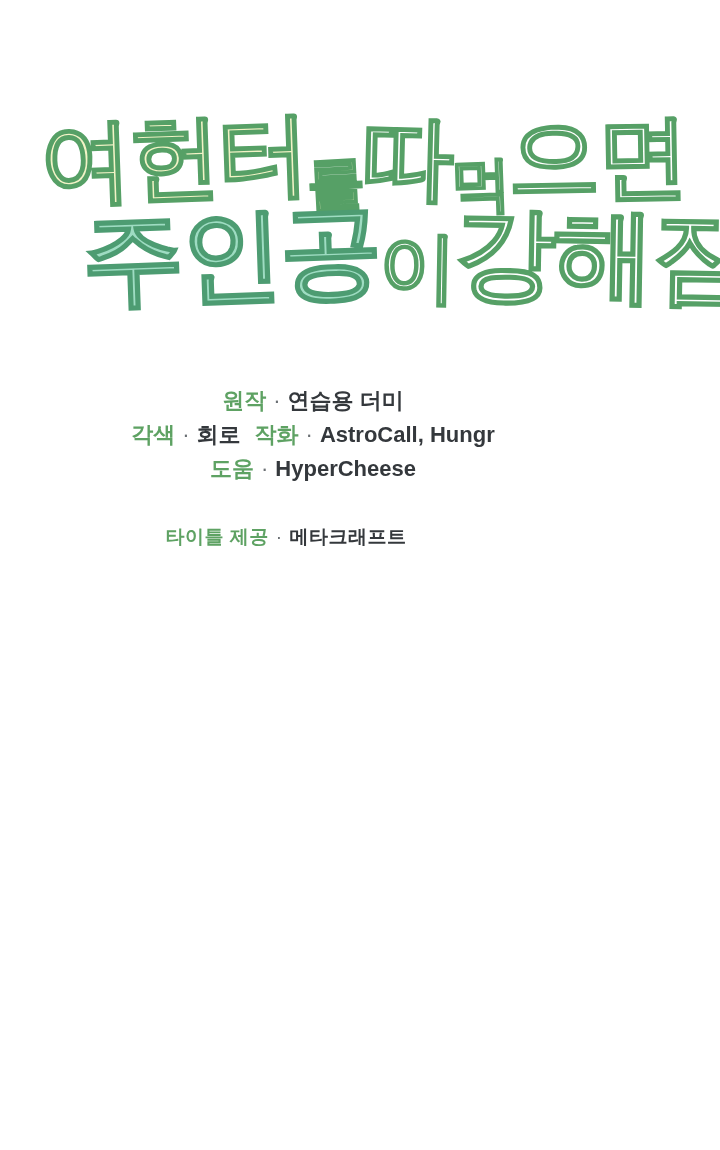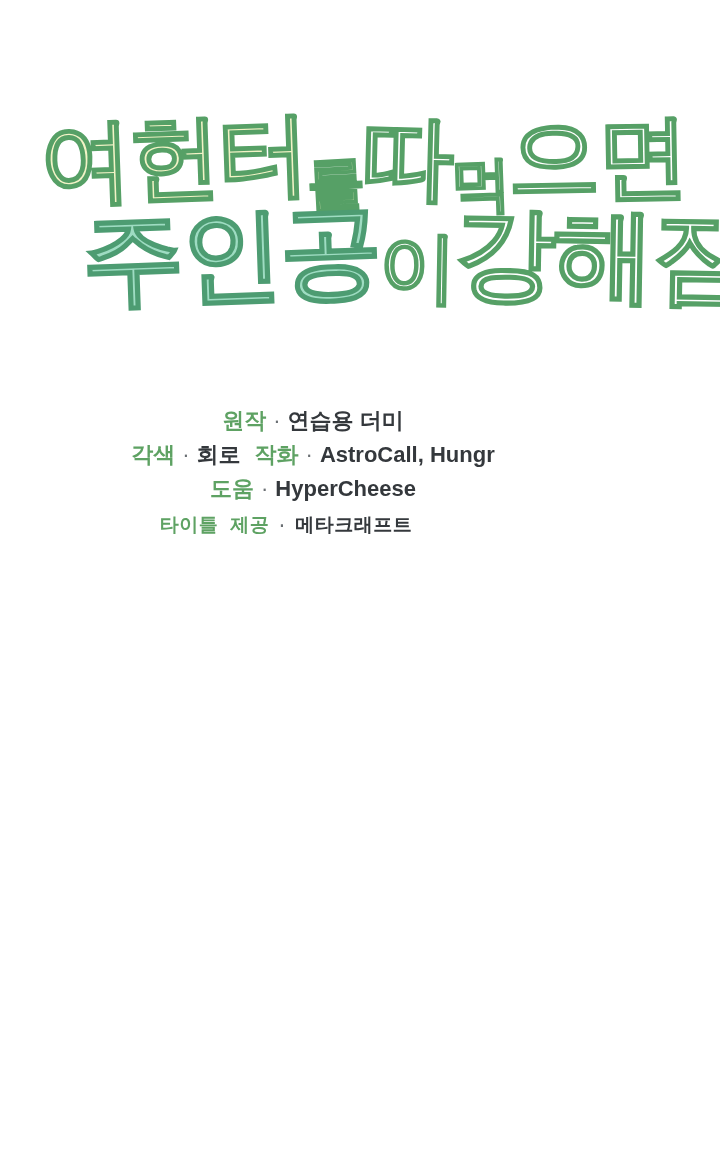--- a/index.html
+++ b/index.html
@@ -28,43 +28,42 @@
   .seg-white-small  { color: #ffffff; font-size: 60px; transform: translateY(16px) rotate(-2deg); }
   .seg-white-big2   { color: #ffffff; transform: rotate(-1deg); }
 
   .seg-mint-big     { color: #9edcc2; -webkit-text-stroke: 2px #4d9c72; transform: rotate(-2deg); }
   .seg-white-mid    { color: #ffffff; font-size: 78px; transform: translateY(4px) rotate(1deg); }
   .seg-white-tail   { color: #ffffff; transform: rotate(1deg); }
 
   
   .credits {
     position: absolute;
-    left: 0; top: 404px;
+    left: 0; top: 384px;
     width: 612px;
     text-align: center;
     font-weight: 700;
     font-size: 22px;
     line-height: 34px;
     letter-spacing: 0px;
   }
   .credit-line { position: relative; left: 7px; white-space: nowrap; }
   .lbl { color: #5ea263; }
   .val { color: #34383c; }
   .sep { color: #6a6f73; font-weight: 400; margin: 0 7px; }
   .pair-gap { display: inline-block; width: 14px; }
 
   .tagline {
     position: absolute;
-    left: 0; top: 512px;
+    left: 0; top: 524px;
     width: 572px;
     text-align: center;
     font-weight: 700;
     font-size: 19px;
     letter-spacing: 0.5px;
-    font-family: Liberation Mono, monospace;
   }
 </style>
 </head>
 <body>
 
 <div class="title-block">
   <div class="title-line" id="title-line-1">
     <span class="seg seg-yellow-big">여헌터</span><span class="seg seg-yellow-small">를</span><span class="seg seg-white-big"> 따</span><span class="seg seg-white-small">먹</span><span class="seg seg-white-big2">으면</span>
   </div>
   <div class="title-line" id="title-line-2">

